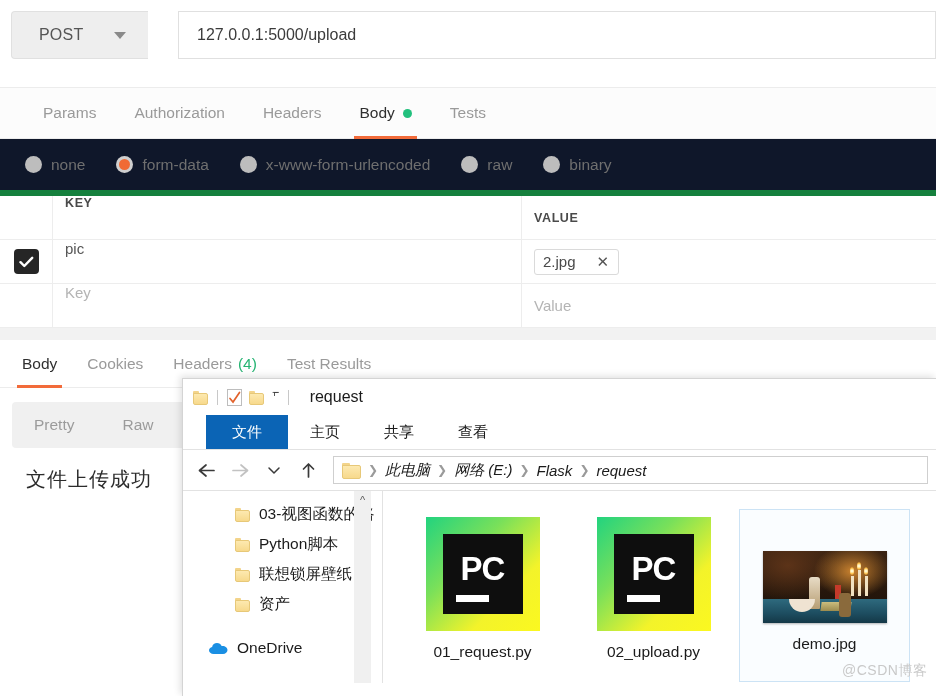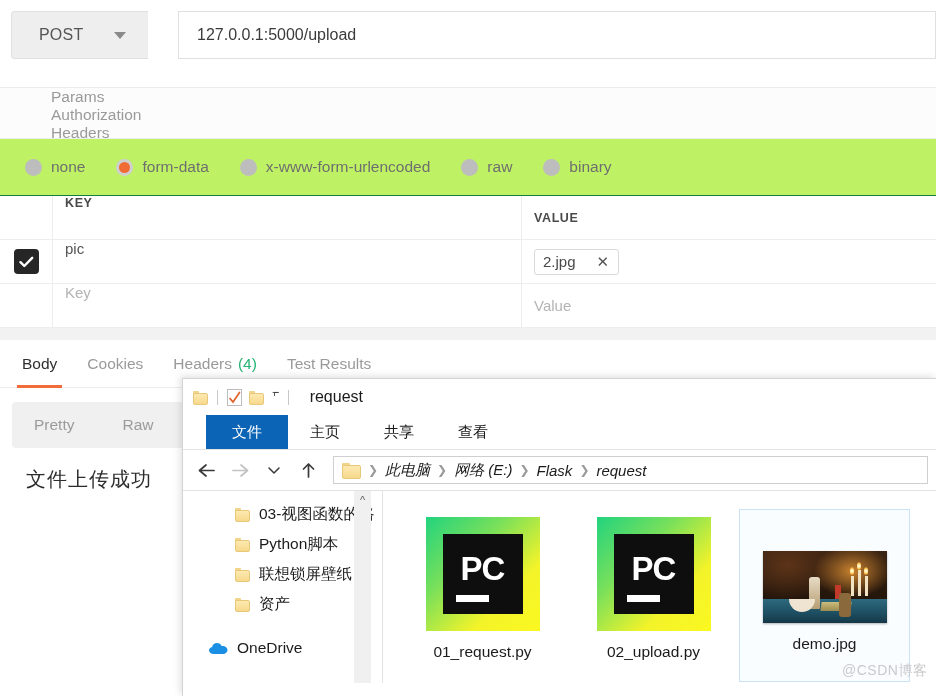--- a/index.html
+++ b/index.html
@@ -27,37 +27,37 @@
   .pm-url {
     position: absolute; left: 178px; top: 11px; width: 758px; height: 48px;
     background: #fff; border: 1px solid #e0e0e0; border-left: 1px solid #e0e0e0;
     display: flex; align-items: center;
   }
   .pm-url-text { font-size: 16px; color: #3b3b3b; padding-left: 18px; }
 
   .pm-tabs {
     position: absolute; left: 0; top: 87px; width: 936px; height: 52px;
     border-top: 1px solid #ececec; border-bottom: 1px solid #ececec;
-    background: #fcfcfc; display: flex; align-items: stretch; padding-left: 32px; flex-direction: column;
+    background: #fcfcfc; display: flex; align-items: stretch; padding-left: 24px;
   }
   .pm-tab {
     display: flex; align-items: center; gap: 8px; padding: 0 19px;
     font-size: 15.5px; color: #9a9a9a; position: relative; cursor: pointer;
   }
   .pm-tab.active { color: #2f2f2f; }
   .pm-tab.active::after {
     content: ""; position: absolute; left: 14px; right: 14px; bottom: -1px;
     height: 3px; background: #f26b3a;
   }
   .dot-green { width: 9px; height: 9px; border-radius: 50%; background: #22c07d; display: inline-block; }
 
   .pm-bodytypes {
     position: absolute; left: 0; top: 139px; width: 936px; height: 57px;
-    display: flex; align-items: center; padding-left: 25px; background: #bef264;
-    border-bottom: 1px solid #15803d;
+    display: flex; align-items: center; padding-left: 25px; background: #0f172a;
+    border-bottom: 6px solid #15803d;
   }
   .radio-opt { display: flex; align-items: center; gap: 9px; margin-right: 31px; cursor: pointer; font-size: 15.5px; color: #6f6f6f; }
   .radio-dot { width: 17px; height: 17px; border-radius: 50%; background: #bdbdbd; position: relative; flex: none; }
   .radio-dot.sel { background: #cfcfcf; }
   .radio-dot.sel::after {
     content: ""; position: absolute; left: 3px; top: 3px; width: 11px; height: 11px;
     border-radius: 50%; background: #f06a34;
   }
 
   

